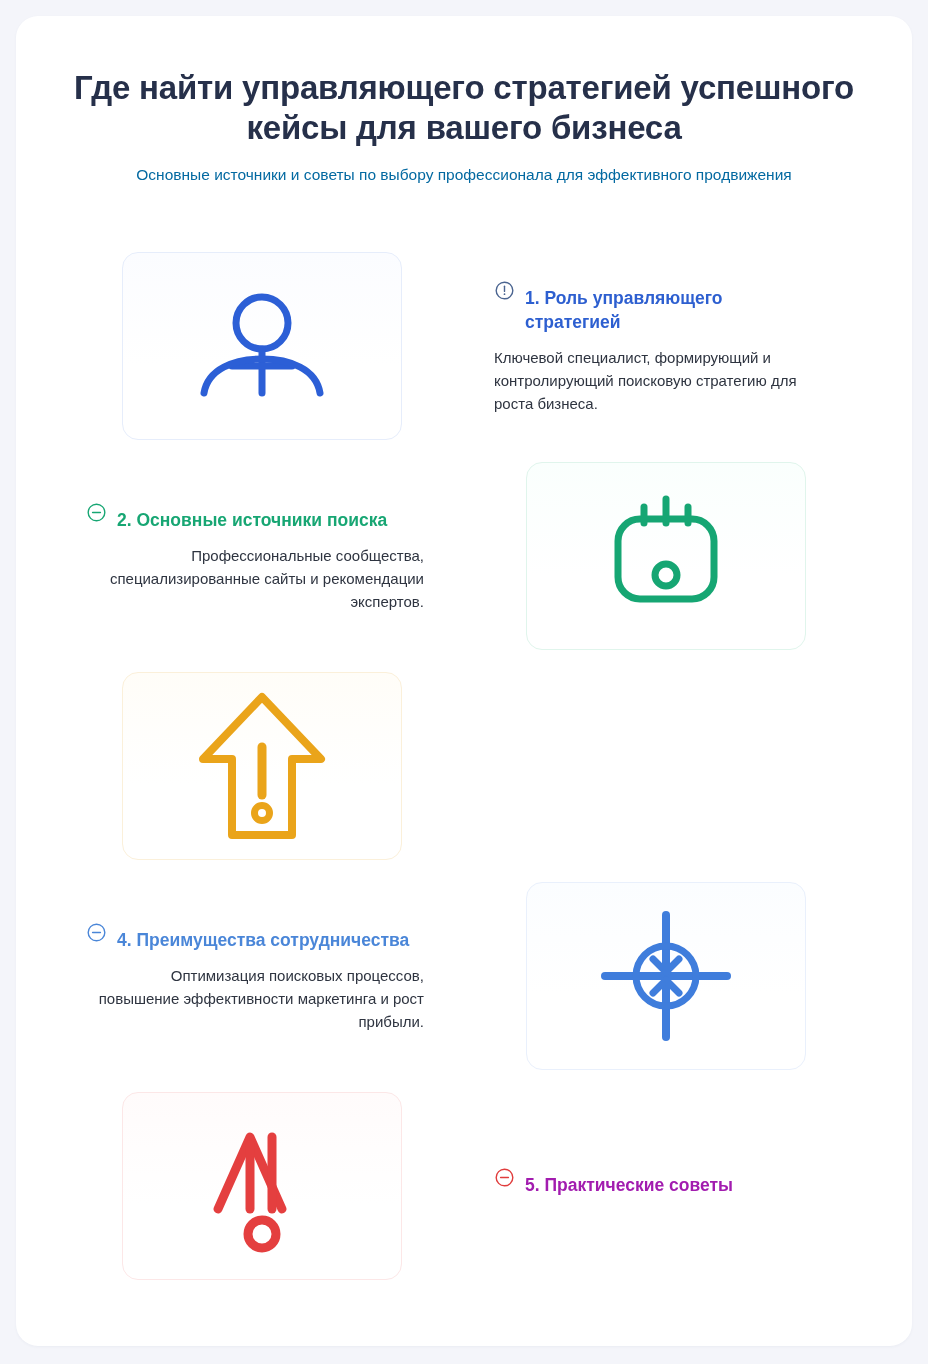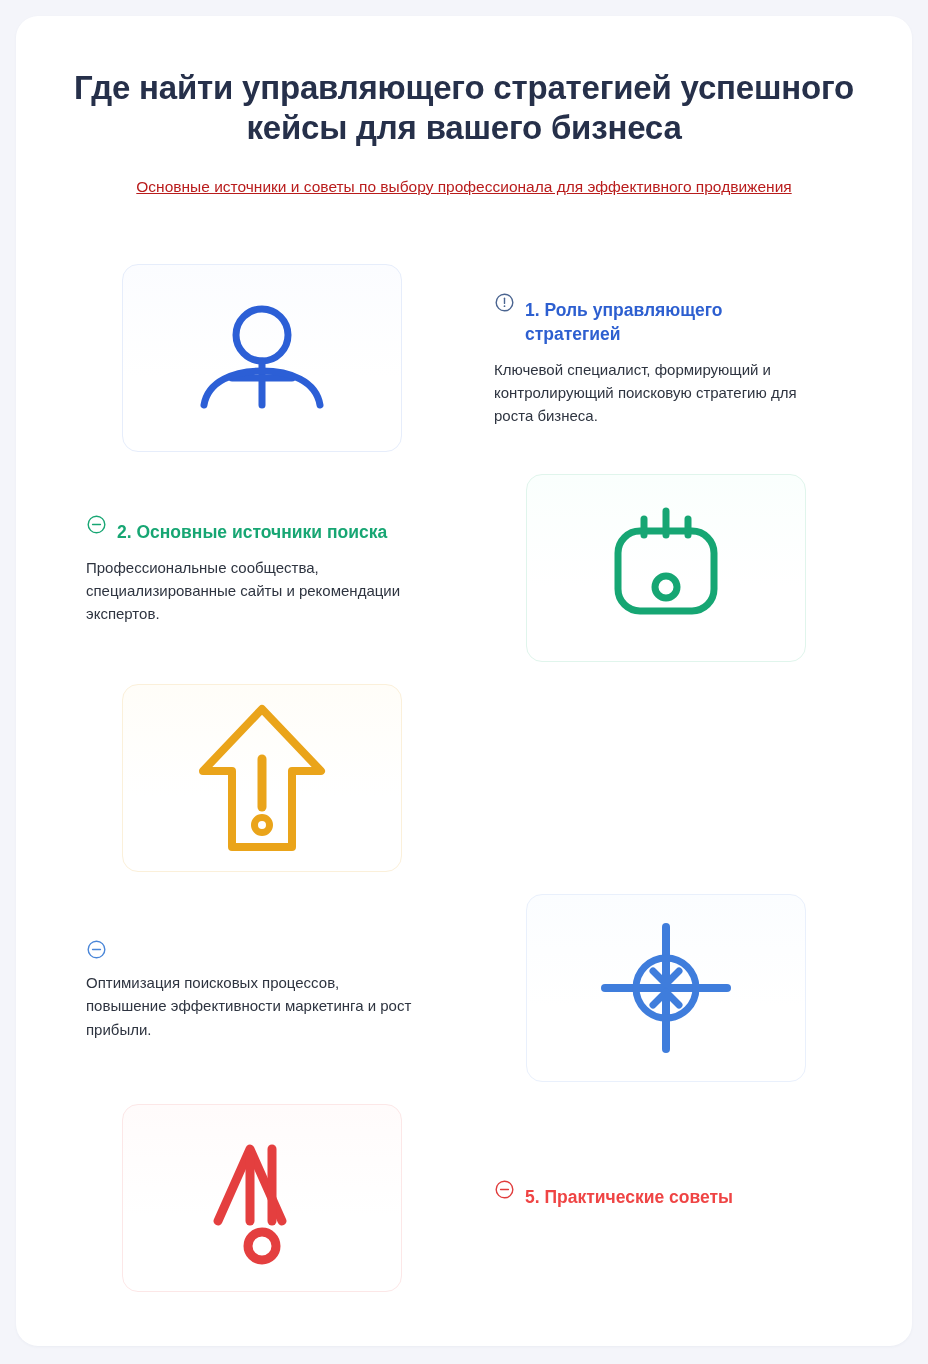--- a/index.html
+++ b/index.html
@@ -42,39 +42,38 @@
     font-size: 33px;
     line-height: 1.22;
     font-weight: 700;
     color: #26304a;
     letter-spacing: -0.2px;
     max-width: 810px;
     margin: 0 auto;
   }
 
   .subtitle {
-    margin-top: 27px;
+    margin-top: 15px;
     font-size: 15.5px;
     line-height: 1.45;
-    color: #b91c1c;
+    color: #0369a1;
     font-weight: 400;
-    text-decoration: underline;
   }
 
   
   .rows { display: block; }
 
   .row {
     display: flex;
     align-items: center;
     width: 100%;
     margin-bottom: 22px;
   }
 
-  .row.reverse { flex-direction: row-reverse; }
+  .row.reverse { flex-direction: row-reverse; text-align: right; }
 
   .cell-visual,
   .cell-text {
     width: 50%;
     display: flex;
   }
 
   .cell-visual { justify-content: center; }
 
   .cell-text {
@@ -131,21 +130,21 @@
     color: #2e3440;
     font-weight: 400;
     max-width: 360px;
   }
 
   
   .c-blue   { color: #2d5fd0; }
   .c-green  { color: #17a673; }
   .c-amber  { color: #e8a317; }
   .c-blue2  { color: #4a86d8; }
-  .c-red    { color: #ef4444; text-align: center; }
+  .c-red    { color: #a21caf; text-align: center; }
 
   .s-blue   { stroke: #4a6490; }
   .s-green  { stroke: #17a673; }
   .s-amber  { stroke: #e8a317; }
   .s-blue2  { stroke: #4a86d8; }
   .s-red    { stroke: #e03c3c; }
 </style>
 </head>
 <body>
 
@@ -230,20 +229,21 @@
               <path d="M60 90 L73 77 L86 90" stroke="#3f7ddc" stroke-width="7" stroke-linecap="round" stroke-linejoin="round" fill="none"></path>
             </svg>
           </div>
         </div>
         <div class="cell-text">
           <div class="item-head">
             <svg class="badge-icon" viewBox="0 0 24 24" fill="none">
               <circle cx="12" cy="12" r="9.5" class="s-blue2" stroke-width="1.6"></circle>
               <line x1="7.5" y1="12" x2="16.5" y2="12" class="s-blue2" stroke-width="1.6" stroke-linecap="round"></line>
             </svg>
+            <div class="item-title c-blue2">4. Преимущества сотрудничества</div>
           </div>
           <div class="item-body">Оптимизация поисковых процессов, повышение эффективности маркетинга и рост прибыли.</div>
         </div>
       </div>
 
       <div class="row">
         <div class="cell-visual">
           <div class="tile t-red">
             <svg width="112" height="142" viewBox="0 0 112 142" fill="none">
               <path d="M12 94 L44 22 L76 94" stroke="#e43f3f" stroke-width="9" stroke-linecap="round" stroke-linejoin="round" fill="none"></path>

